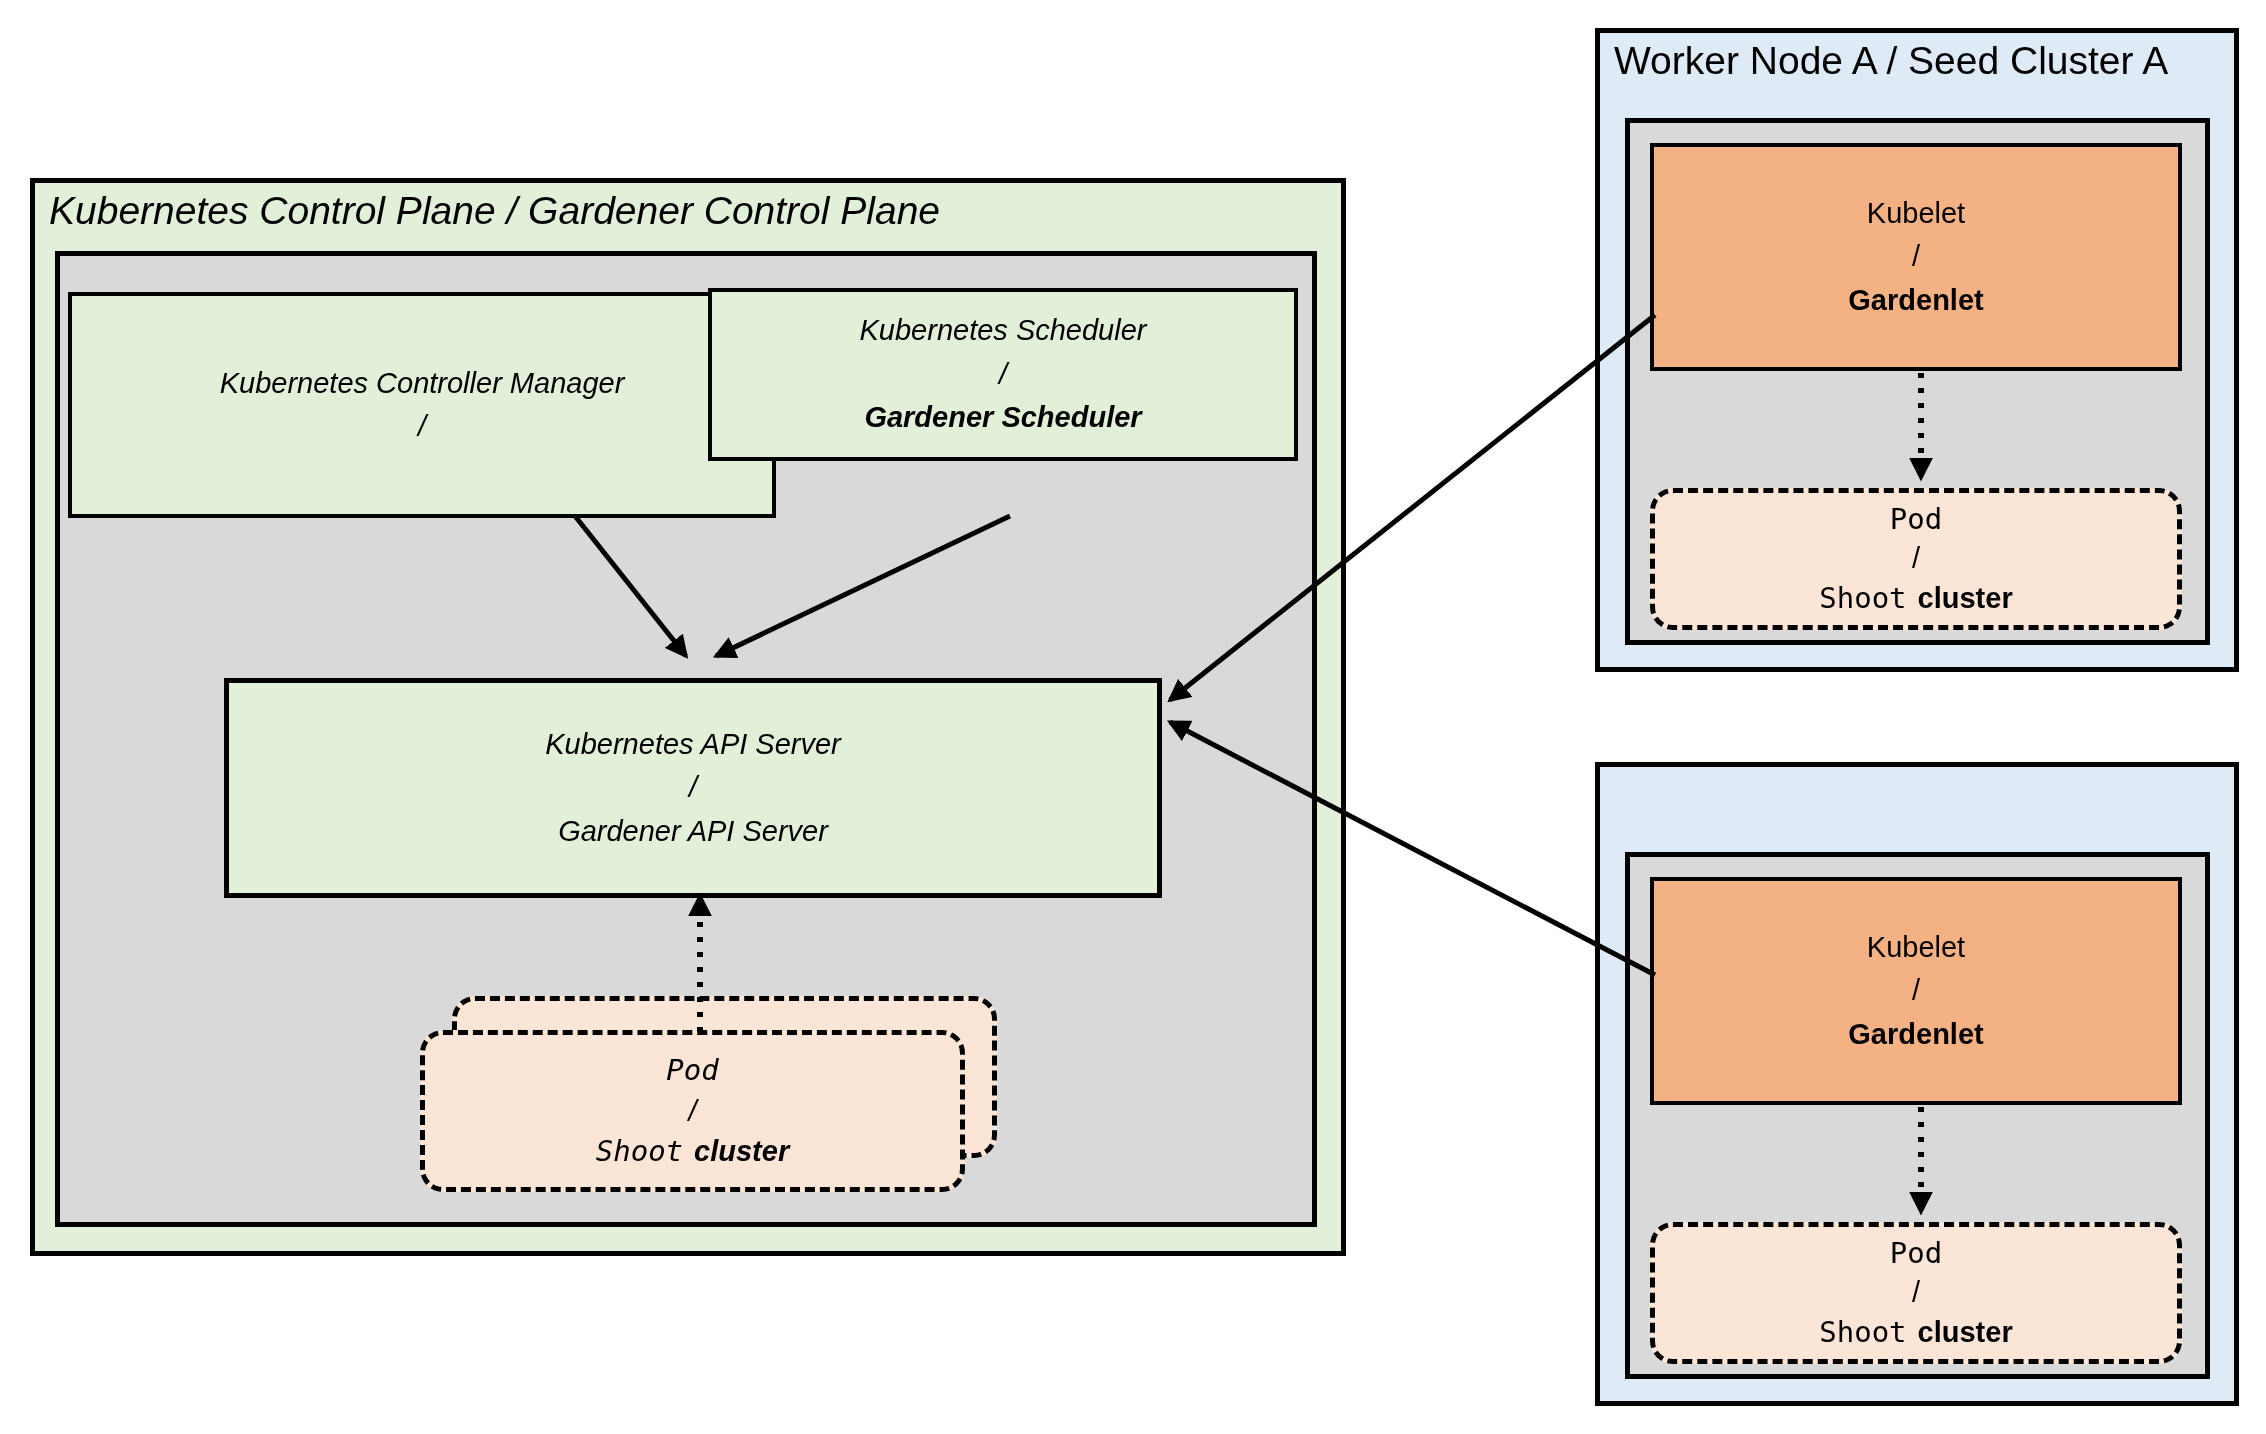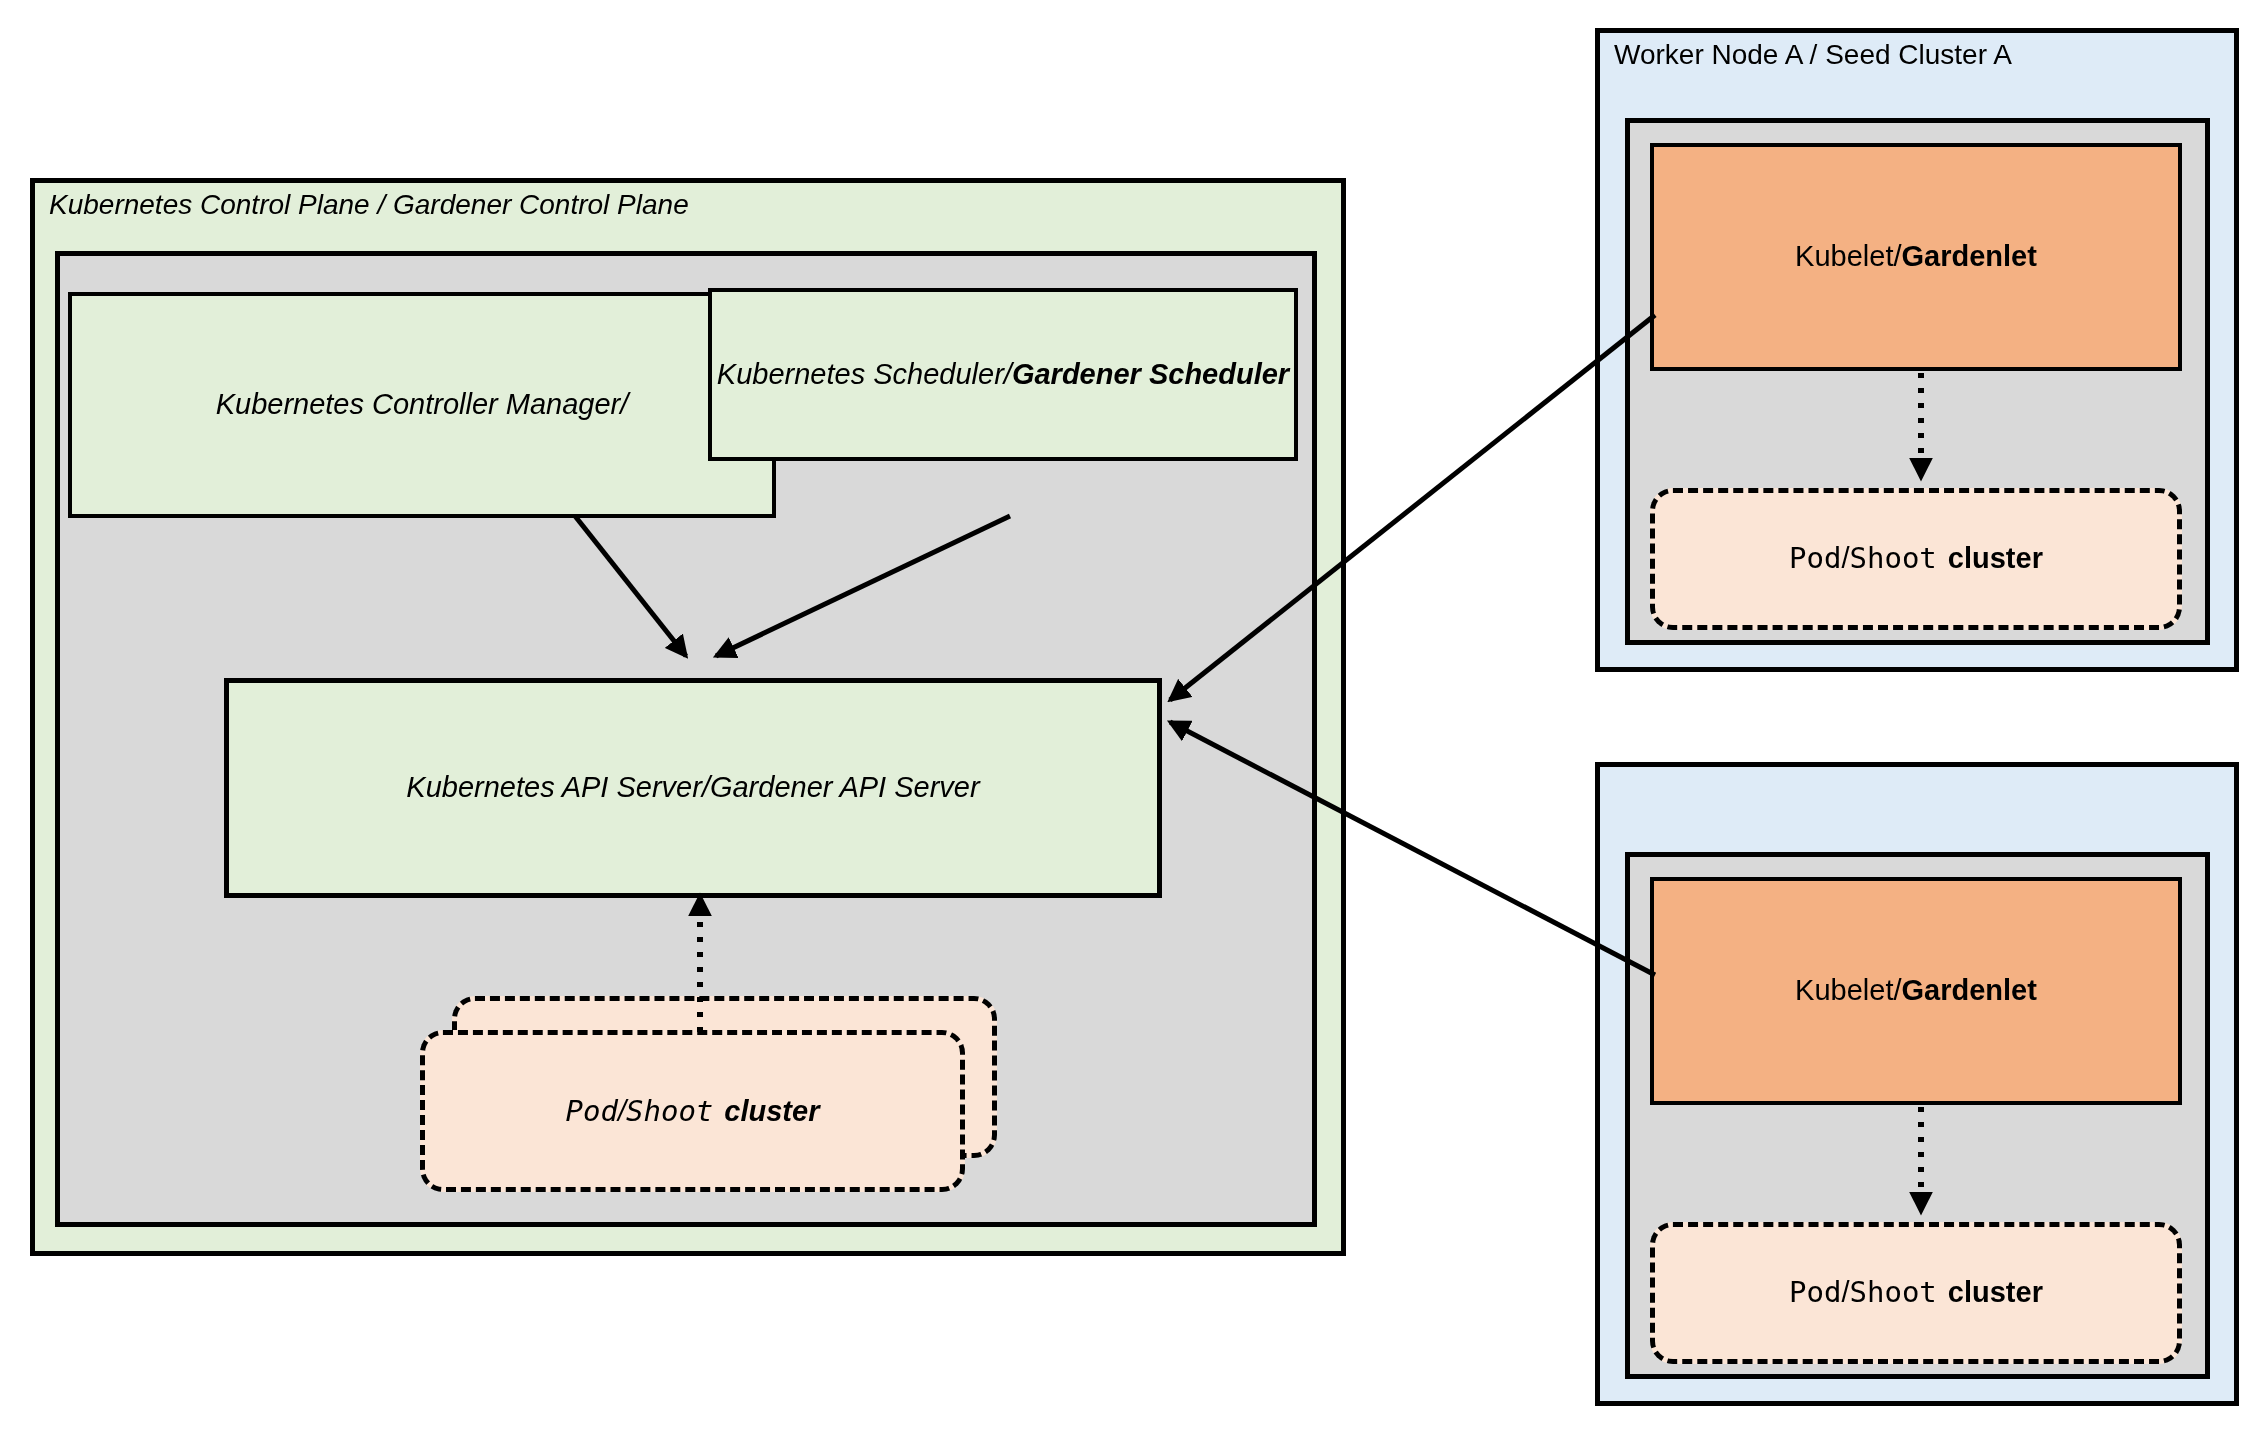--- a/index.html
+++ b/index.html
@@ -12,24 +12,24 @@
   }
   .box{position:absolute;box-sizing:border-box;border:5px solid var(--line);}
   .fill-green{background:var(--light_green);}
   .fill-gray{background:var(--light_gray);}
   .fill-orange{background:var(--orange);}
   .fill-peach{background:var(--peach);border-radius:23px;}
   .fill-blue{background:var(--light_blue);}
   .dashed{border-style:dashed;}
   .group-title{
     position:absolute;left:14px;top:6px;right:10px;
-    font-size:28px;white-space:nowrap;
+    font-size:39px;white-space:nowrap;
   }
   .label3{
-    display:flex;flex-direction:row;align-items:center;justify-content:center;
+    display:flex;flex-direction:column;align-items:center;justify-content:center;
     width:100%;height:100%;text-align:center;
     font-size:29px;line-height:1.5;
   }
   .bold{font-weight:bold;}
   .mono{font-family:"DejaVu Sans Mono", monospace;}
   .pair{display:flex;flex-direction:row;gap:11px;align-items:flex-start;}
   #arrow-layer{position:absolute;left:0;top:0;z-index:10;pointer-events:none;}
   #arrow-layer .solid{stroke:var(--line);stroke-width:5;fill:none;}
   #arrow-layer .dotted{stroke:var(--line);stroke-width:6;stroke-dasharray:5 10;fill:none;}
   #arrow-layer .head{fill:var(--line);}

